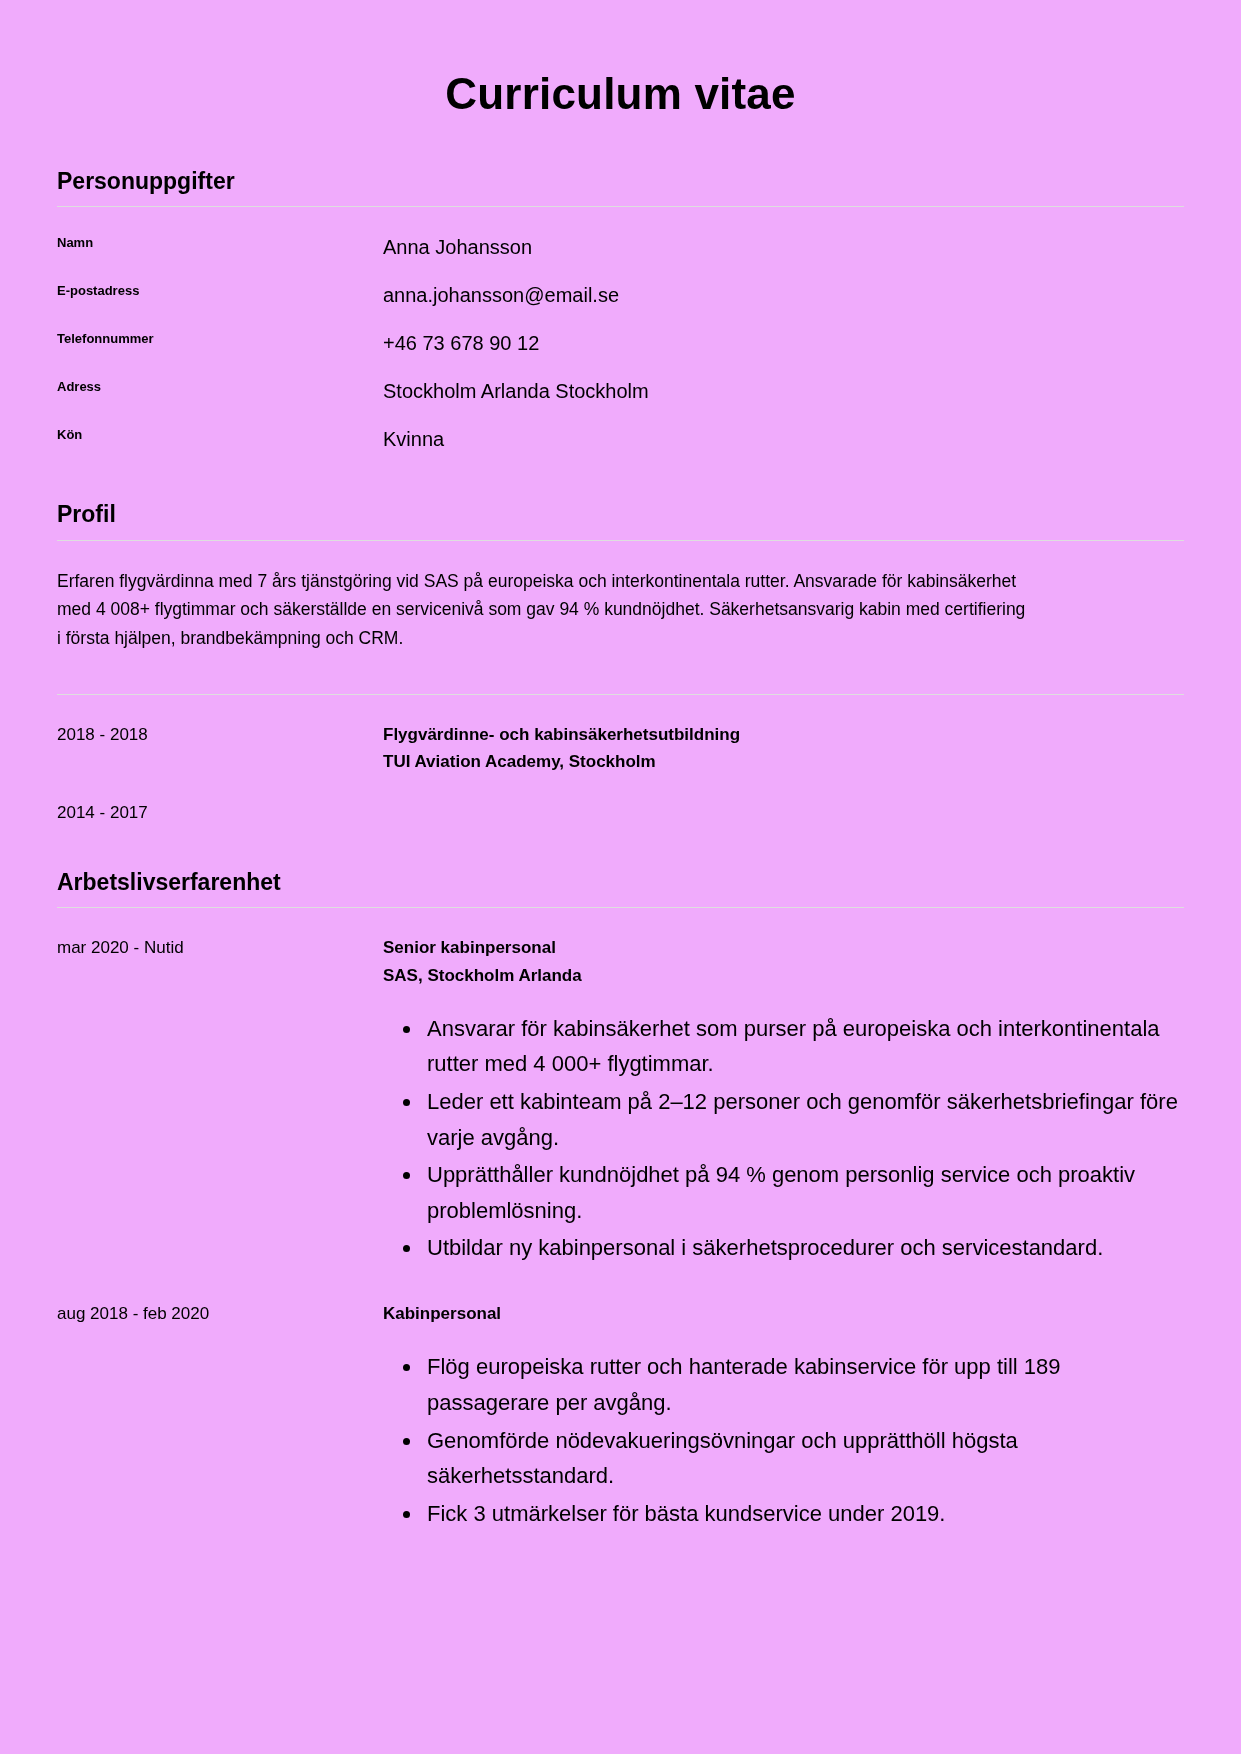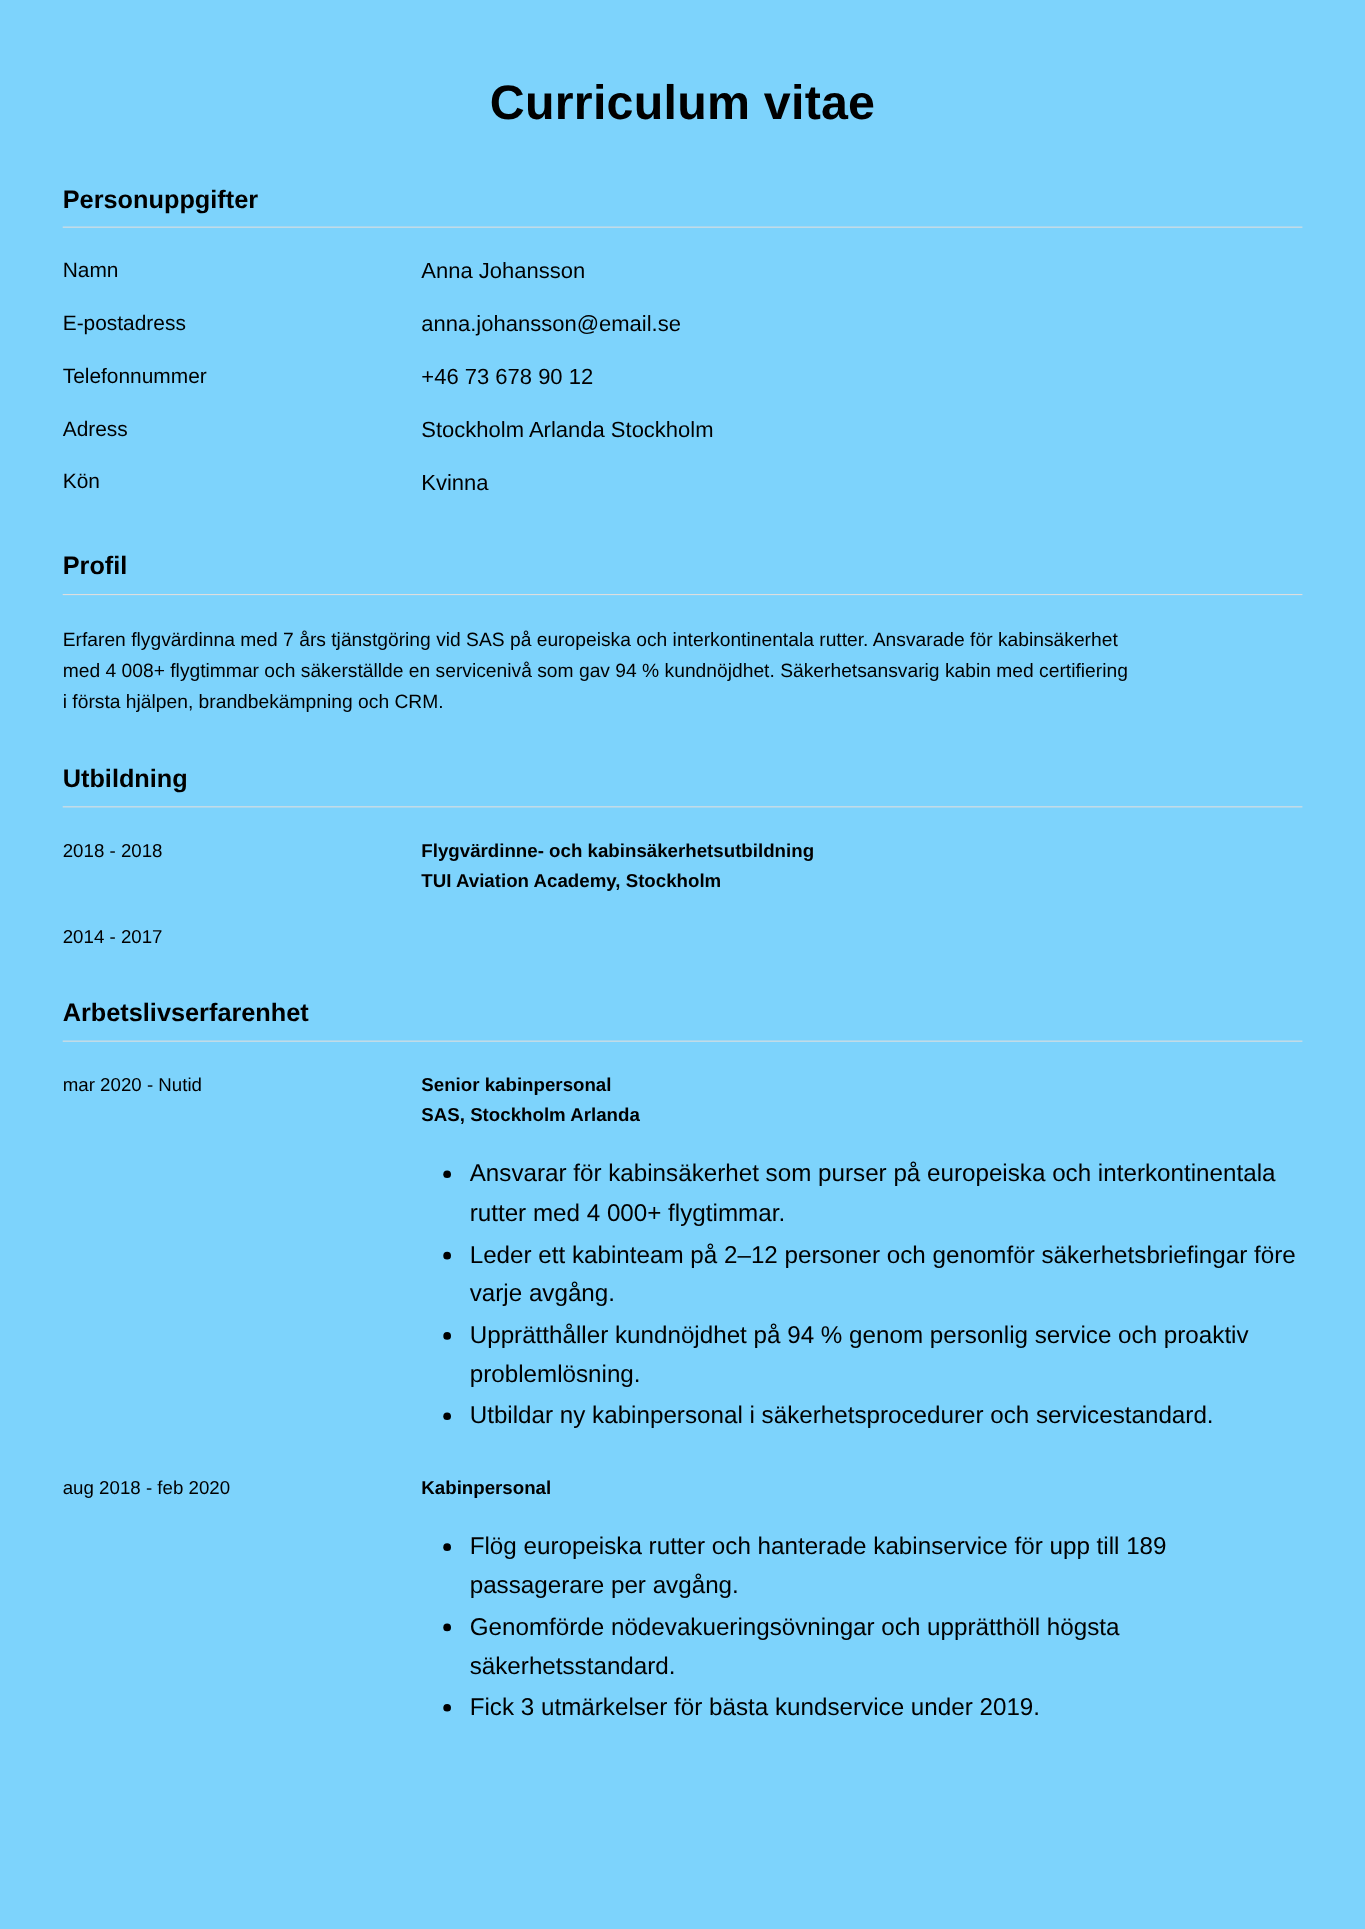--- a/index.html
+++ b/index.html
@@ -9,21 +9,21 @@
   }
   body {
     font-family: "Liberation Sans", sans-serif;
     color: #000000;
     -webkit-font-smoothing: antialiased;
   }
   .page {
     width: 1241px;
     min-height: 1754px;
     margin: 0 auto;
-    background: #7dd3fc;
+    background: #f0abfc;
     box-sizing: border-box;
     padding: 55px 57px 40px 57px;
     position: relative;
   }
   .doc-title {
     text-align: center;
     font-size: 44px;
     font-weight: bold;
     letter-spacing: 0.2px;
     margin: 13px 0 0 0;
@@ -50,22 +50,22 @@
     margin-top: 27px;
   }
   .pd-row {
     display: flex;
     align-items: flex-start;
     margin-bottom: 21px;
   }
   .pd-label {
     width: 326px;
     flex: 0 0 326px;
-    font-size: 19px;
-    font-weight: normal;
+    font-size: 13px;
+    font-weight: bold;
     line-height: 1.35;
   }
   .pd-value {
     font-size: 20px;
     font-weight: normal;
     line-height: 1.35;
   }
   .spacer-profile { height: 27px; }
   .profile-text {
     margin: 26px 0 0 0;
@@ -166,21 +166,20 @@
 
   <section class="section">
     <h2 class="section-title">Profil</h2>
     <hr class="section-rule">
     <p class="profile-text">Erfaren flygvärdinna med 7 års tjänstgöring vid SAS på europeiska och interkontinentala rutter. Ansvarade för kabinsäkerhet med 4 008+ flygtimmar och säkerställde en servicenivå som gav 94 % kundnöjdhet. Säkerhetsansvarig kabin med certifiering i första hjälpen, brandbekämpning och CRM.</p>
   </section>
 
   <div class="spacer-md"></div>
 
   <section class="section">
-    <h2 class="section-title">Utbildning</h2>
     <hr class="section-rule">
     <div class="entries">
 
       <div class="entry">
         <div class="entry-period">2018 - 2018</div>
         <div class="entry-body">
           <div class="entry-title">Flygvärdinne- och kabinsäkerhetsutbildning</div>
           <div class="entry-org">TUI Aviation Academy, Stockholm</div>
         </div>
       </div>

